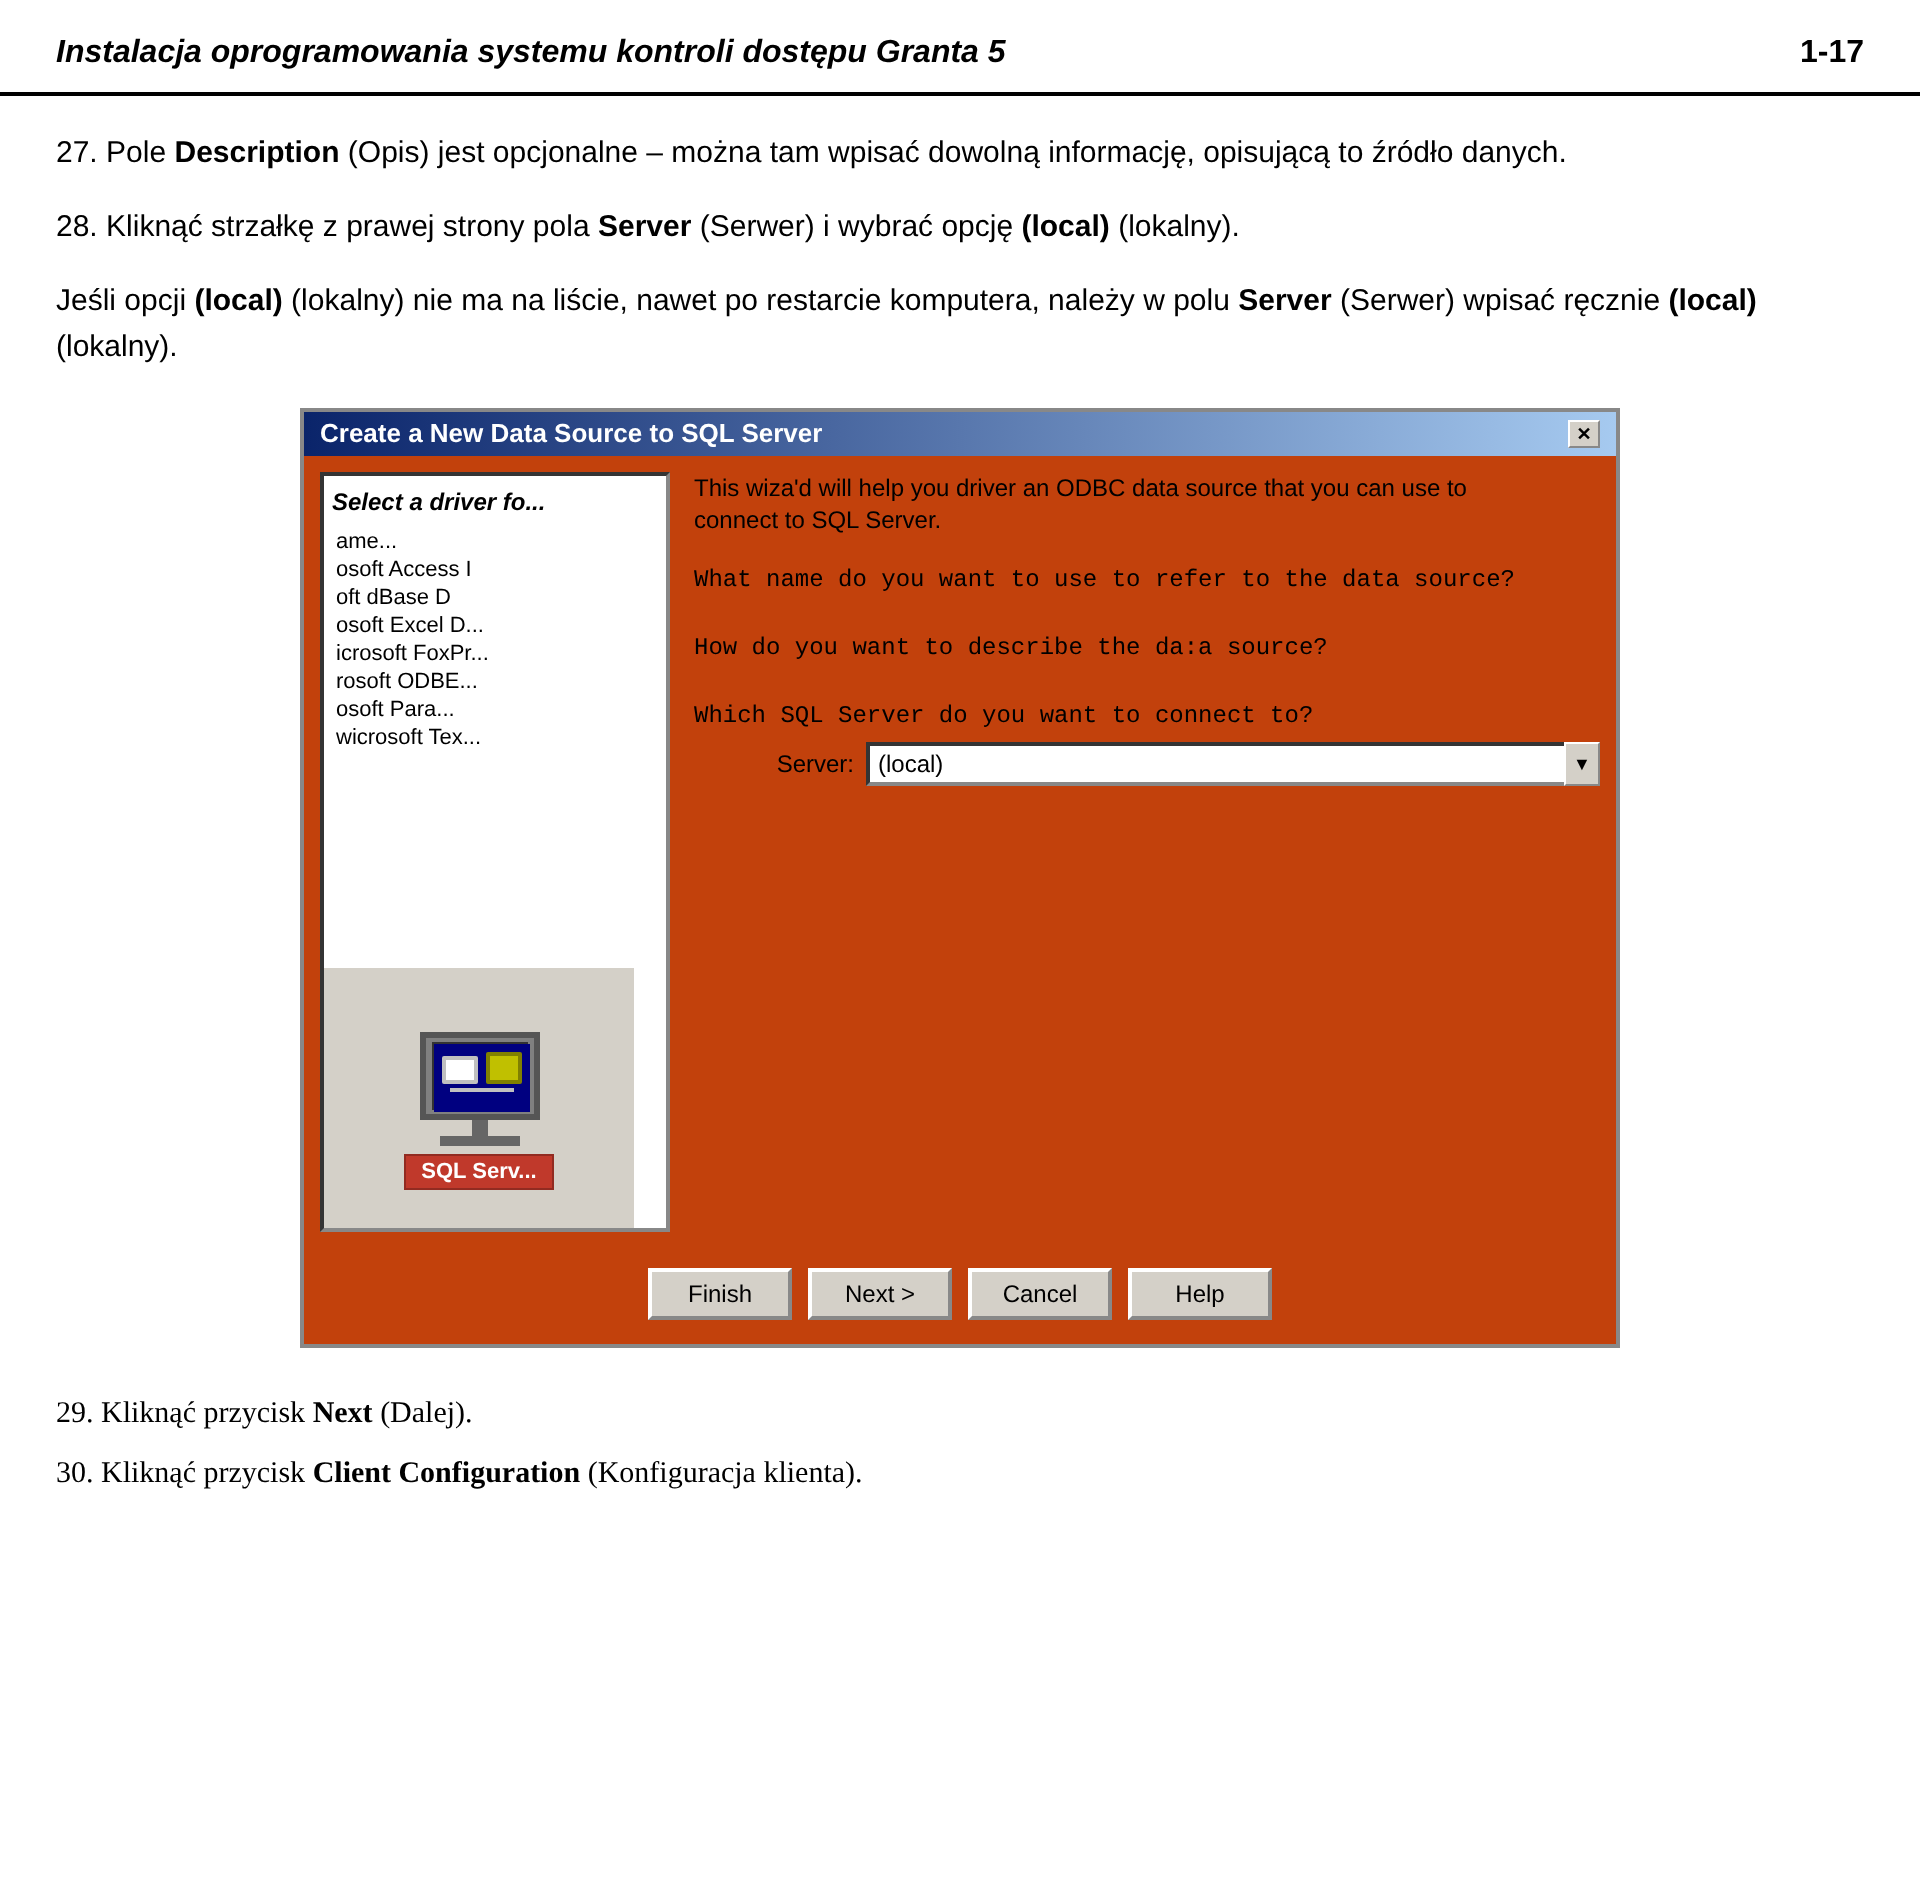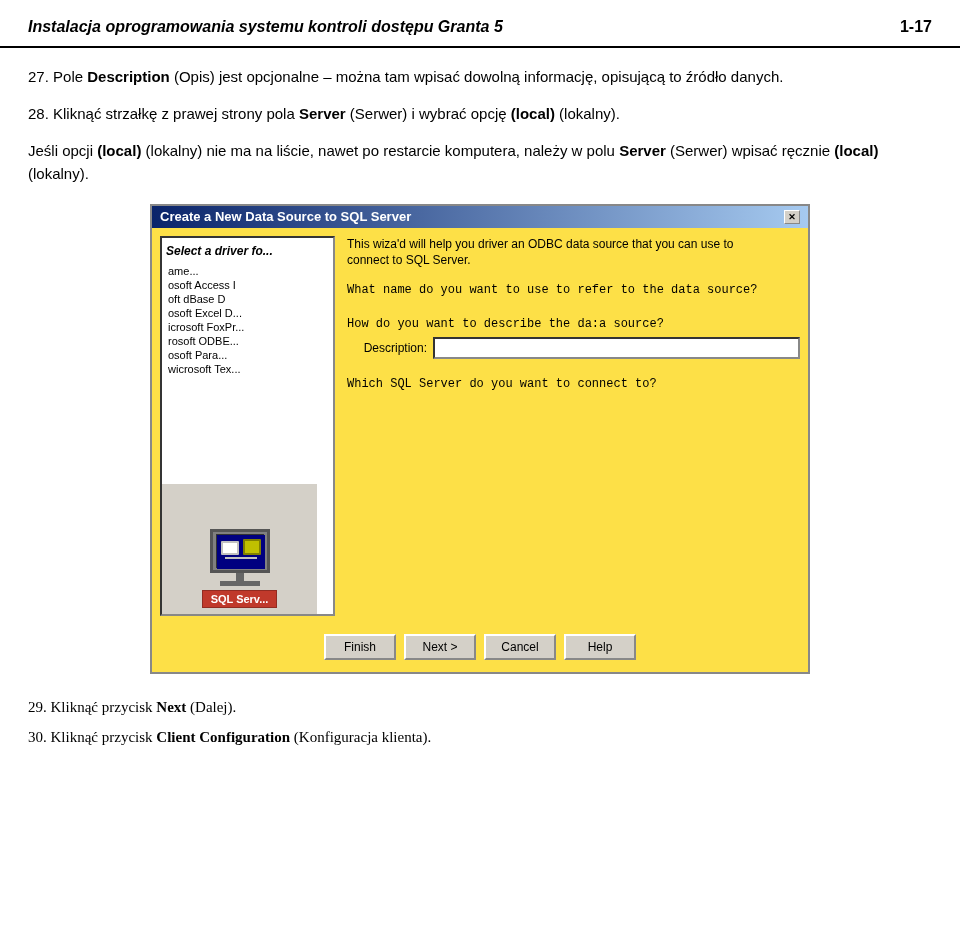--- a/index.html
+++ b/index.html
@@ -50,21 +50,21 @@
     
     .dialog-wrapper {
       display: flex;
       justify-content: center;
       margin: 18px 0 22px 0;
     }
 
     .dialog {
       width: 660px;
       border: 2px solid #888;
-      background: #fde047;
+      background: #c2410c;
       font-family: Arial, sans-serif;
       font-size: 13px;
     }
 
     .dialog-titlebar {
       background: linear-gradient(to right, #0a246a, #a6caf0);
       color: #fff;
       font-weight: bold;
       font-size: 13px;
       padding: 4px 8px;
@@ -137,21 +137,21 @@
       position: absolute;
       bottom: 0;
       left: 0;
       right: 16px;
       height: 130px;
       background: #d4d0c8;
       display: flex;
       flex-direction: column;
       align-items: center;
       justify-content: flex-end;
-      padding-bottom: 6px;
+      padding-bottom: 19px;
     }
 
     .computer-icon {
       display: flex;
       flex-direction: column;
       align-items: center;
     }
 
     .monitor {
       width: 60px;
@@ -390,28 +390,33 @@
             <span>This wiza'd will help you driver an ODBC data source that you can use to</span><br>
             <span>connect to SQL Server.</span>
           </div>
 
           <div class="form-section">
             <div class="form-question">What name do you want to use to refer to the data source?</div>
           </div>
 
           <div class="form-section">
             <div class="form-question">How do you want to describe the da:a source?</div>
-            <div class="form-row">
-              <span class="form-label">Description:</span>
-              <input class="form-input" type="text" value="" style="">
-            </div>
           </div>
 
           <div class="form-section">
             <div class="form-question">Which SQL Server do you want to connect to?</div>
+            <div class="form-row">
+              <span class="form-label">Server:</span>
+              <div class="select-wrapper">
+                <select>
+                  <option>(local)</option>
+                </select>
+                <span class="select-arrow">▼</span>
+              </div>
+            </div>
           </div>
         </div>
       </div>
 
       <div class="dialog-buttons">
         <button class="dlg-btn">Finish</button>
         <button class="dlg-btn">Next &gt;</button>
         <button class="dlg-btn">Cancel</button>
         <button class="dlg-btn">Help</button>
       </div>

